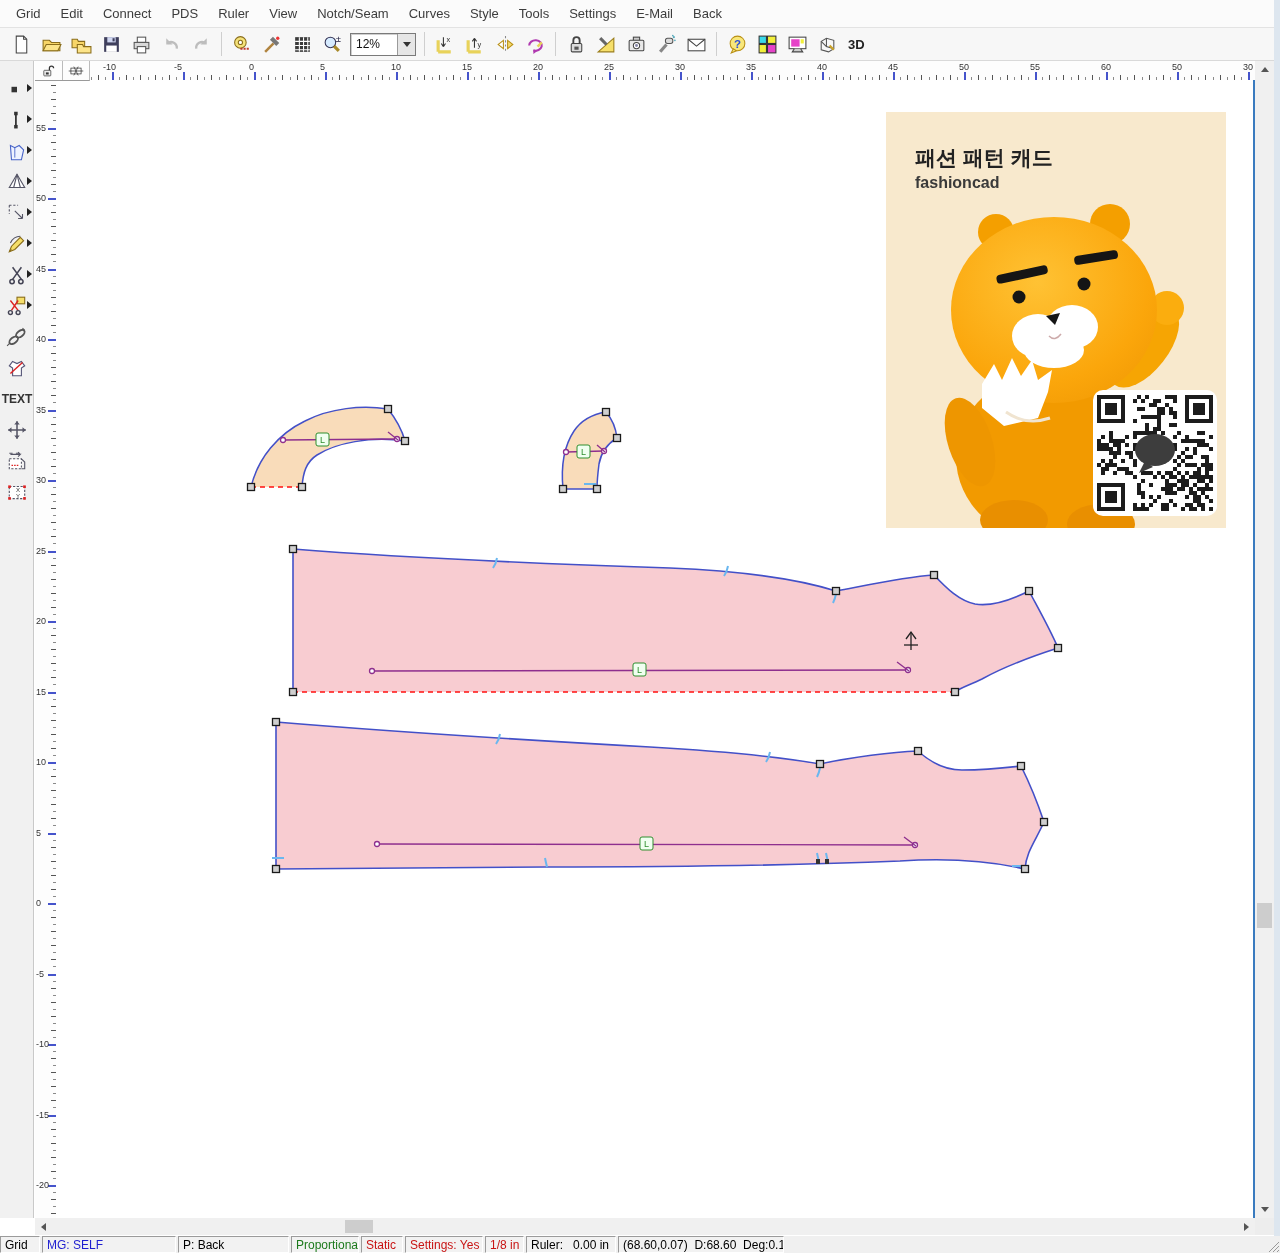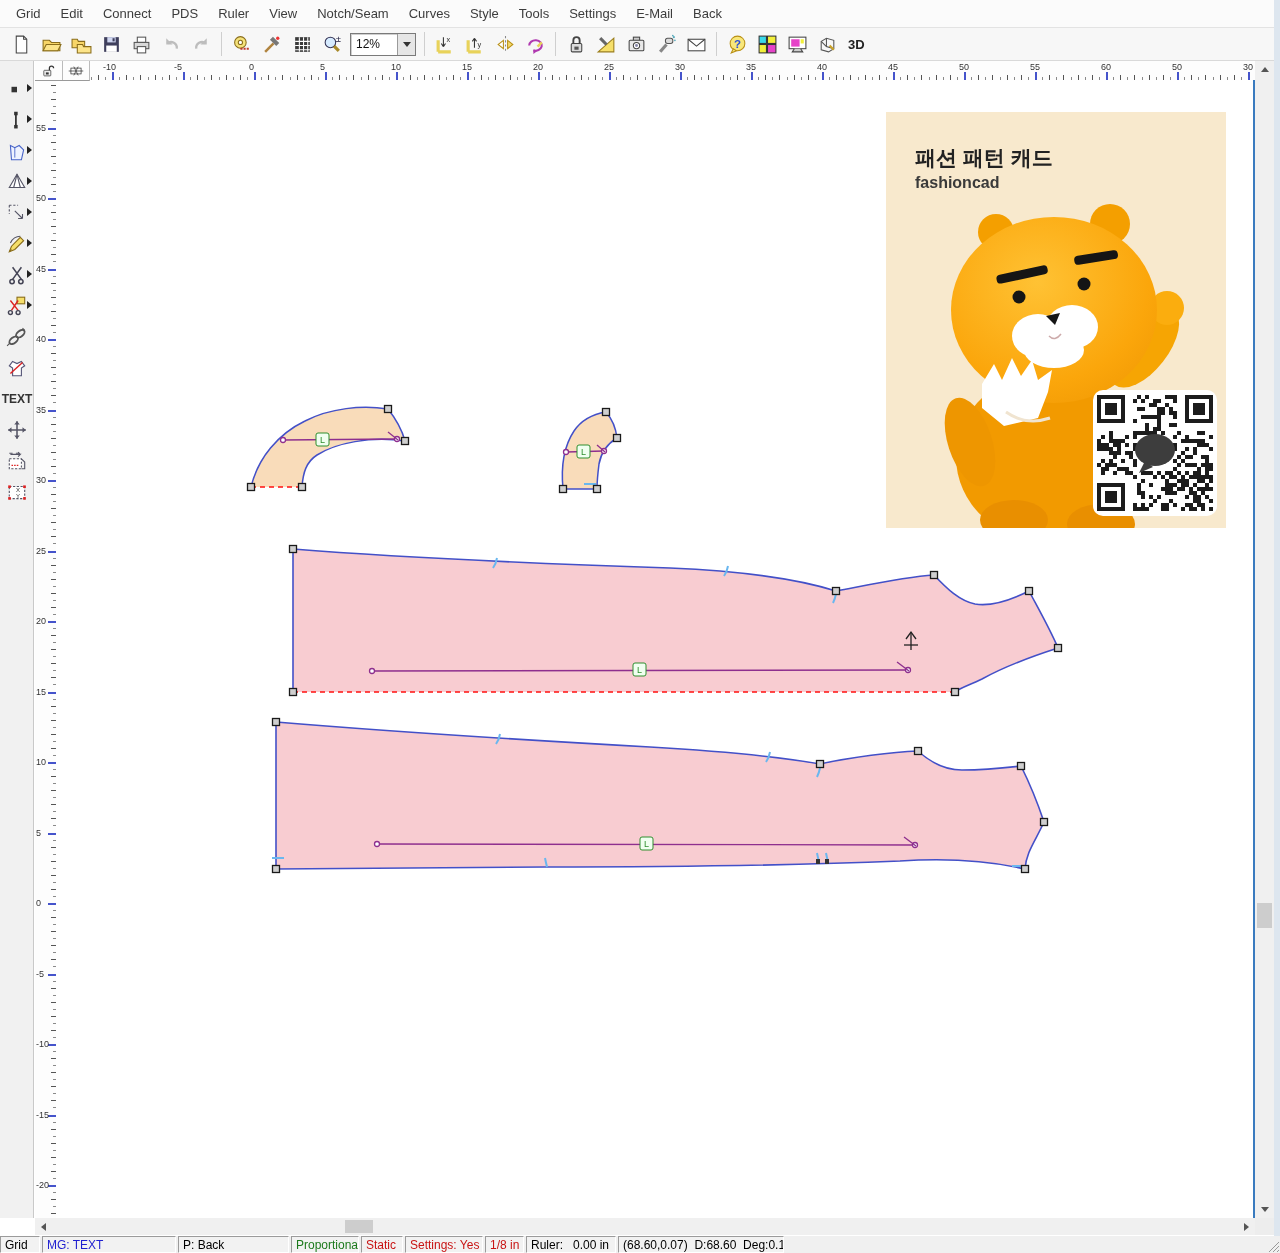--- a/index.html
+++ b/index.html
@@ -1172,21 +1172,21 @@
   <div id="hthumb"></div>
   <div class="harr" style="left:1203px;">
       <span class="tri-rt"></span>
     </div>
 </div>
 <div id="scorner"></div>
 <div id="winedge"></div>
 
 <div id="statusbar">
   <div class="seg" style="width:40px;"><span>Grid</span></div>
-  <div class="seg c-blue" style="width:134px;"><span>MG: TEXT</span></div>
+  <div class="seg c-blue" style="width:134px;"><span>MG: SELF</span></div>
   <div class="seg" style="width:111px;"><span>P: Back</span></div>
   <div class="seg c-green" style="width:68px;"><span>Proportional</span></div>
   <div class="seg c-red" style="width:42px;"><span>Static</span></div>
   <div class="seg c-red" style="width:78px;"><span>Settings: Yes</span></div>
   <div class="seg c-red" style="width:39px;"><span>1/8 in</span></div>
   <div class="seg" style="width:90px;"><span>Ruler:   0.00 in</span></div>
   <div class="seg" style="width:166px;"><span>(68.60,0.07)  D:68.60  Deg:0.1</span></div>
 </div>
 <svg id="grip" viewBox="0 0 16 16">
     <path d="M15 5L5 15M15 9l-6 6M15 13l-2 2" stroke="#999" fill="none"></path>

